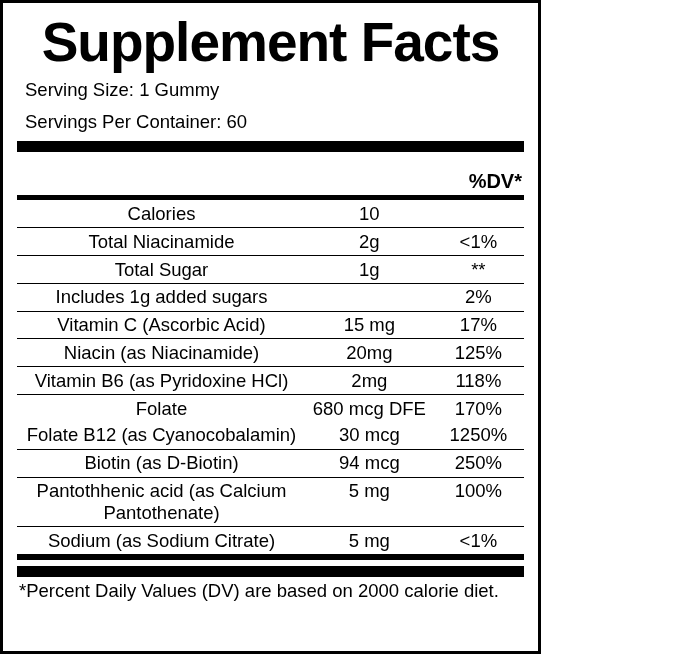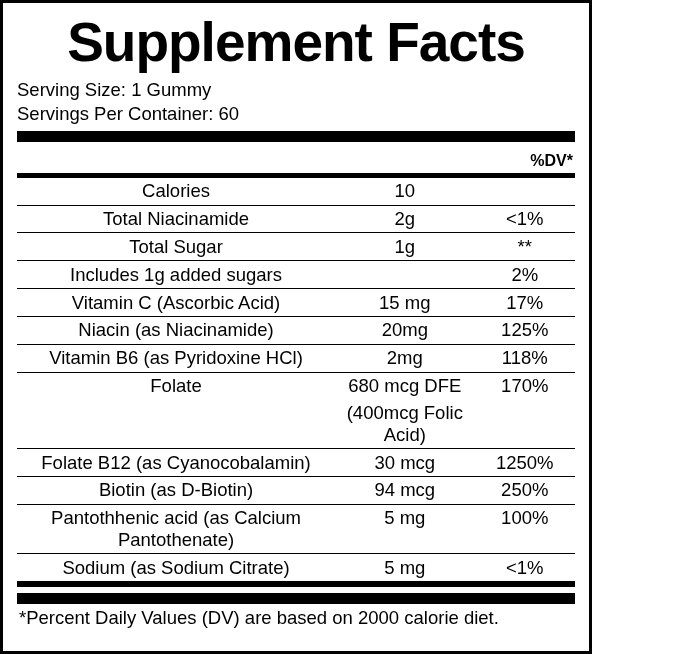--- a/index.html
+++ b/index.html
@@ -6,57 +6,57 @@
     margin: 0;
     padding: 0;
     background: #ffffff;
   }
   body {
     font-family: "Liberation Sans", sans-serif;
     color: #000000;
   }
   .panel {
     position: relative;
-    width: 592px;
+    width: 541px;
     height: 654px;
     box-sizing: border-box;
     background: #ffffff;
     border: 3px solid #000000;
     padding: 8px 14px 0 14px;
     overflow: hidden;
   }
   .title {
     font-size: 55px;
     font-weight: bold;
     letter-spacing: -1px;
     text-align: center;
     line-height: 1.0;
     margin: 4px 0 8px 0;
     white-space: nowrap;
   }
   .serving-line {
     font-size: 18.5px;
     line-height: 1.28;
-    margin: 0;
+    margin: 8px;
   }
   .rule-thick {
     height: 11px;
     background: #000;
     margin: 6px 0 0 0;
   }
   .rule-med {
     height: 5px;
     background: #000;
     margin: 0;
   }
   .dv-row {
     text-align: right;
-    font-size: 16px;
+    font-size: 20px;
     font-weight: bold;
-    padding: 10px 2px 2px 0;
+    padding: 18px 2px 2px 0;
     line-height: 1.15;
   }
   table.facts {
     width: 100%;
     border-collapse: collapse;
     table-layout: fixed;
   }
   table.facts td {
     font-size: 18.5px;
     padding: 2.5px 0 2.5px 0;
@@ -145,25 +145,20 @@
           <td class="name">Vitamin B6 (as Pyridoxine HCl)</td>
           <td class="amount">2mg</td>
           <td class="dv">118%</td>
         </tr>
         <tr class="noline">
           <td class="name">Folate</td>
           <td class="amount">680 mcg DFE</td>
           <td class="dv">170%</td>
         </tr>
         <tr class="line">
-          <td class="name"></td>
-          <td class="amount">(400mcg Folic Acid)</td>
-          <td class="dv"></td>
-        </tr>
-        <tr class="line">
           <td class="name">Folate B12 (as Cyanocobalamin)</td>
           <td class="amount">30 mcg</td>
           <td class="dv">1250%</td>
         </tr>
         <tr class="line">
           <td class="name">Biotin (as D-Biotin)</td>
           <td class="amount">94 mcg</td>
           <td class="dv">250%</td>
         </tr>
         <tr class="line">

